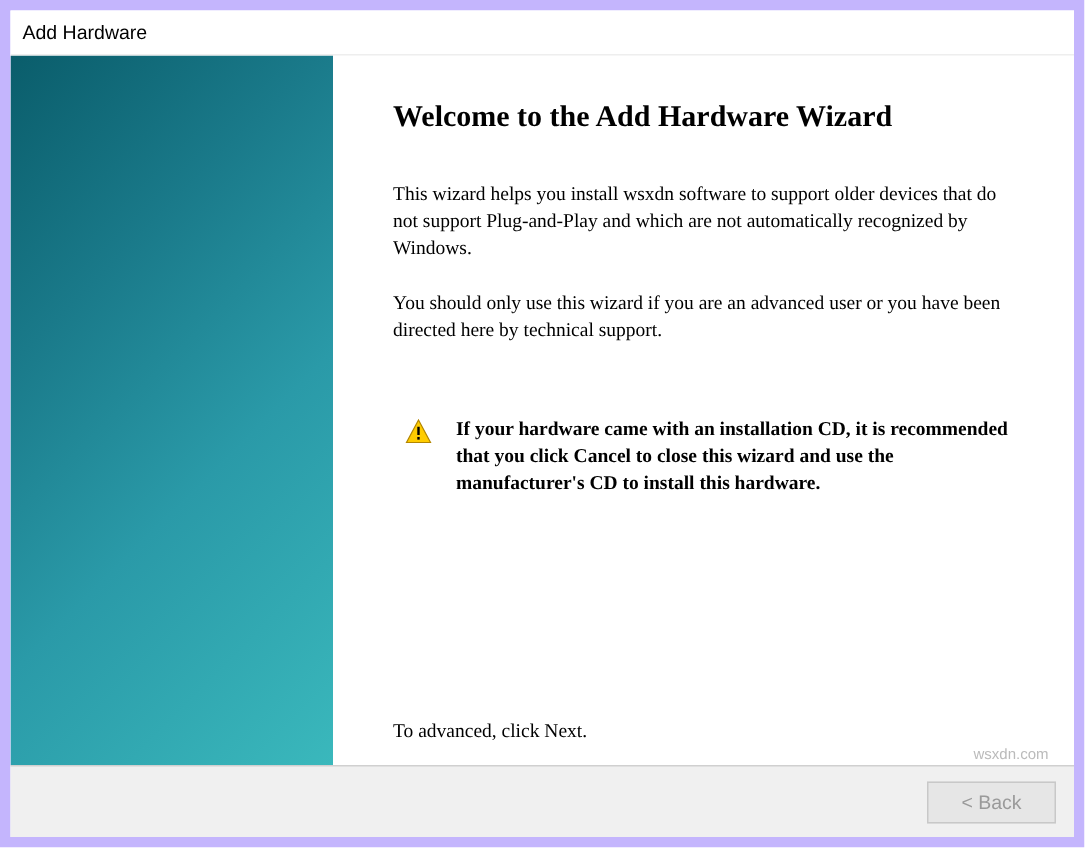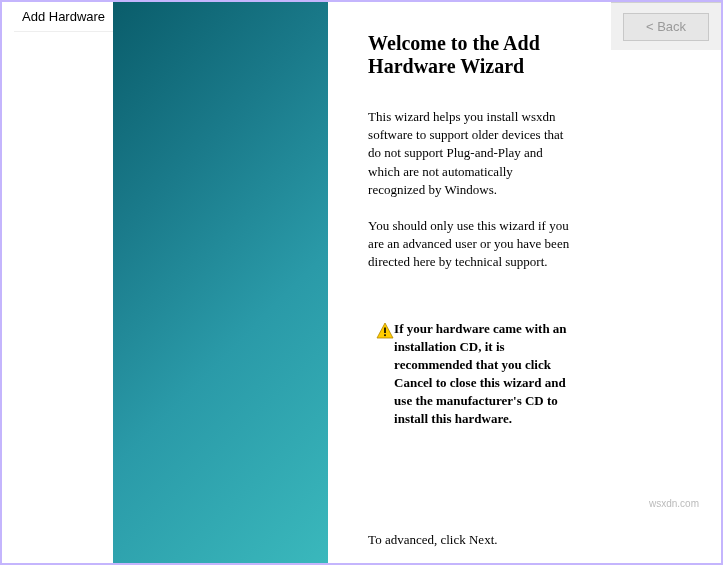--- a/index.html
+++ b/index.html
@@ -9,25 +9,24 @@
       font-family: 'Segoe UI', Tahoma, sans-serif;
       font-size: 13px;
       background: #fff;
       width: 723px;
       height: 565px;
       overflow: hidden;
     }
     .window {
       width: 723px;
       height: 565px;
-      border: 2px solid #c4b5fd;
+      border: 7px solid #c4b5fd;
       display: flex;
-      flex-direction: row;
+      flex-direction: column;
       background: #fff;
-      padding-left: 12px;
     }
     .titlebar {
       height: 30px;
       display: flex;
       align-items: center;
       padding: 0 8px;
       font-size: 13px;
       color: #000;
       background: #fff;
       border-bottom: 1px solid #eee;
@@ -60,21 +59,21 @@
       font-size: 13px;
       line-height: 1.4;
       margin: 0 0 18px 0;
       color: #000;
     }
     .warning-block {
       display: flex;
       align-items: flex-start;
       margin-top: 30px;
       margin-bottom: 30px;
-      gap: 0;
+      gap: 16px;
       padding-left: 8px;
     }
     .warning-icon {
       flex-shrink: 0;
       width: 18px;
       height: 18px;
       margin-top: 2px;
     }
     .warning-text {
       font-size: 13px;

